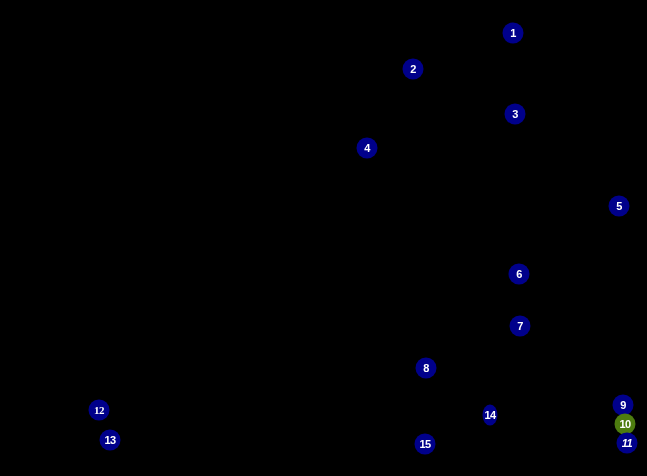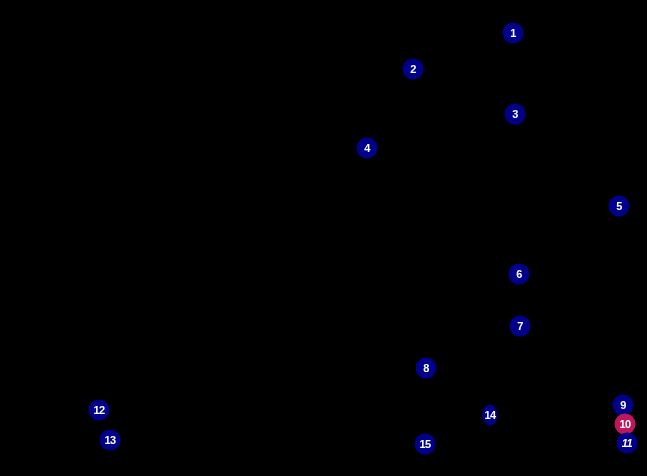--- a/index.html
+++ b/index.html
@@ -58,27 +58,27 @@
     </div>
     <div class="som-mark" style="left: 520px; top: 326px; width: 21px; height: 21px; background: rgb(0, 0, 139);">
       <span style="color: rgb(255, 255, 255);">7</span>
     </div>
     <div class="som-mark" style="left: 426px; top: 368px; width: 21px; height: 21px; background: rgb(0, 0, 139);">
       <span style="color: rgb(255, 255, 255);">8</span>
     </div>
     <div class="som-mark" style="left: 623px; top: 405px; width: 21px; height: 21px; background: rgb(0, 0, 139);">
       <span style="color: rgb(255, 255, 255);">9</span>
     </div>
-    <div class="som-mark" style="left: 625px; top: 424px; width: 21px; height: 21px; background: #be185d;">
+    <div class="som-mark" style="left: 625px; top: 424px; width: 21px; height: 21px; background: #4d7c0f;">
       <span style="color: rgb(255, 255, 255);">10</span>
     </div>
     <div class="som-mark" style="left: 627px; top: 443px; width: 21px; height: 21px; background: rgb(0, 0, 139); font-style: italic;">
       <span style="color: rgb(255, 255, 255);">11</span>
     </div>
-    <div class="som-mark" style="left: 99px; top: 410px; width: 21px; height: 21px; background: rgb(0, 0, 139);">
+    <div class="som-mark" style="left: 99px; top: 410px; width: 21px; height: 21px; background: rgb(0, 0, 139); font-family: Liberation Serif, serif;">
       <span style="color: rgb(255, 255, 255);">12</span>
     </div>
     <div class="som-mark" style="left: 110px; top: 440px; width: 21px; height: 21px; background: rgb(0, 0, 139);">
       <span style="color: rgb(255, 255, 255);">13</span>
     </div>
     <div class="som-mark" style="left: 490px; top: 415px; width: 15px; height: 21px; background: rgb(0, 0, 139);">
       <span style="color: rgb(255, 255, 255);">14</span>
     </div>
     <div class="som-mark" style="left: 425px; top: 444px; width: 21px; height: 21px; background: rgb(0, 0, 139); justify-content: center;">
       <span style="color: rgb(255, 255, 255);">15</span>

